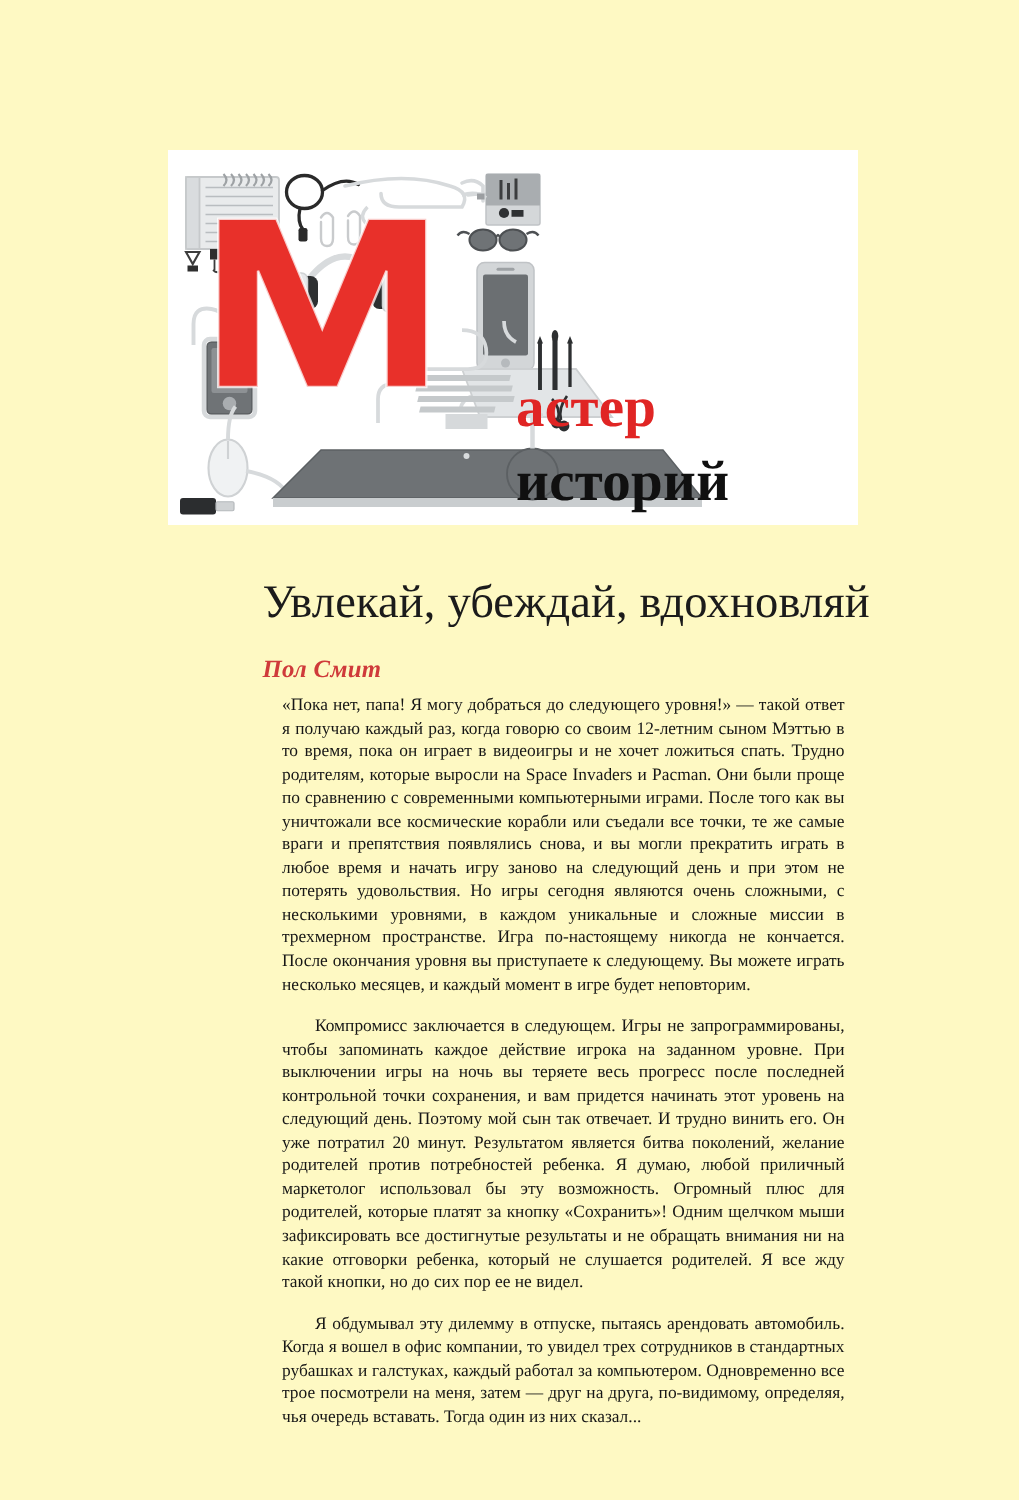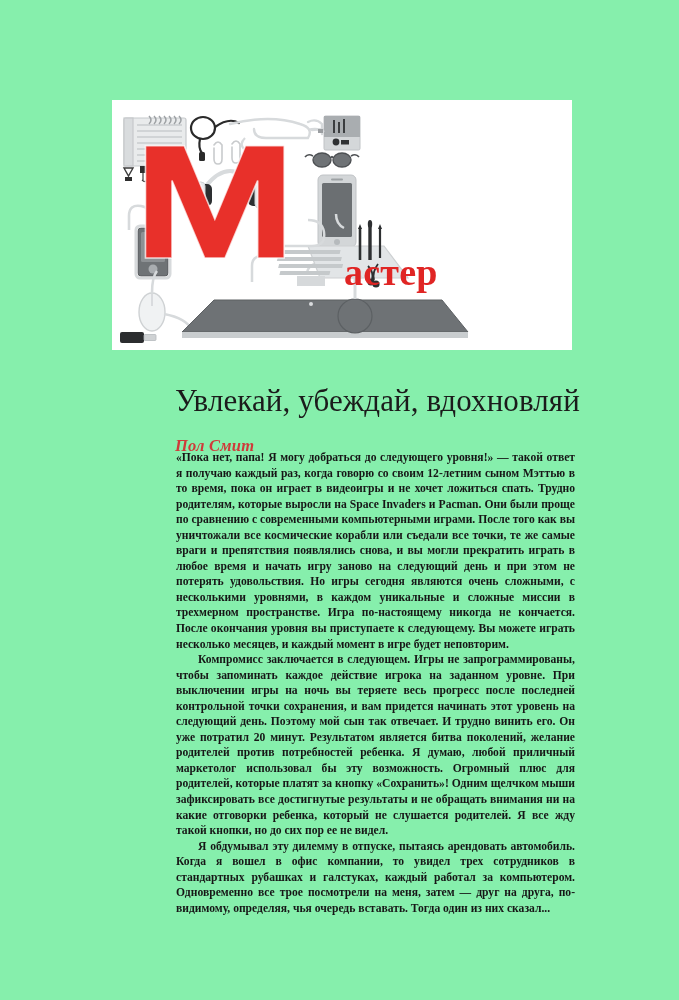--- a/index.html
+++ b/index.html
@@ -12,21 +12,21 @@
     height: 1000px;
     position: relative;
     overflow: hidden;
     font-family: "Liberation Serif", "DejaVu Serif", serif;
     color: #1a1a1a;
   }
 
   .page {
     position: absolute;
     inset: 0;
-    background: #86efac;
+    background: #fef9c3;
   }
 
   
   .hero {
     position: absolute;
     left: 112px;
     top: 100px;
     width: 460px;
     height: 250px;
   }
@@ -93,21 +93,21 @@
     top: 450px;
     width: 399px;
     font-family: "Liberation Serif", "DejaVu Serif", serif;
     font-size: 11.6px;
     line-height: 15.55px;
     text-align: justify;
     color: #161616;
     hyphens: auto;
     -webkit-hyphens: auto;
   }
-  .body-copy p { margin: 0; text-indent: 0; font-weight: bold; }
+  .body-copy p { margin: 12px; text-indent: 0; }
   .body-copy p + p { text-indent: 22px; }
 </style>
 </head>
 <body>
 
 <div class="page">
 
   <div class="hero">
     <svg viewBox="0 0 460 250" xmlns="http://www.w3.org/2000/svg" aria-hidden="true">
       <defs>
@@ -279,20 +279,21 @@
 
       <g>
         <path d="M24 150 L24 40 L62 40 L92 112 L122 40 L160 40 L160 150 L134 150 L134 74 L102 150 L82 150 L50 74 L50 150 Z" transform="translate(9,5) scale(1.02)" fill="#e8302a"></path>
         <path d="M24 150 L24 40 L62 40 L92 112 L122 40 L160 40 L160 150 L134 150 L134 74 L102 150 L82 150 L50 74 L50 150 Z" transform="translate(9,5) scale(1.02)" fill="none" stroke="#ffffff" stroke-width="1.6" opacity="0.75"></path>
       </g>
     </svg>
   </div>
 
   <div class="wordmark">
     <div class="line1">астер</div>
+    <div class="line2">историй</div>
   </div>
 
   <div class="title-block">
     <h1 class="article-title">Увлекай, убеждай, вдохновляй</h1>
     <div class="article-author">Пол Смит</div>
   </div>
 
   <div class="body-copy">
     <p>«Пока нет, папа! Я могу добраться до следующего уровня!» — такой ответ я получаю каждый раз, когда говорю со своим 12-летним сыном Мэттью в то время, пока он играет в видеоигры и не хочет ложиться спать. Трудно родителям, которые выросли на Space Invaders и Pacman. Они были проще по сравнению с современными компьютерными играми. После того как вы уничтожали все космические корабли или съедали все точки, те же самые враги и препятствия появлялись снова, и вы могли прекратить играть в любое время и начать игру заново на следующий день и при этом не потерять удовольствия. Но игры сегодня являются очень сложными, с несколькими уровнями, в каждом уникальные и сложные миссии в трехмерном пространстве. Игра по-настоящему никогда не кончается. После окончания уровня вы приступаете к следующему. Вы можете играть несколько месяцев, и каждый момент в игре будет неповторим.</p>
     <p>Компромисс заключается в следующем. Игры не запрограммированы, чтобы запоминать каждое действие игрока на заданном уровне. При выключении игры на ночь вы теряете весь прогресс после последней контрольной точки сохранения, и вам придется начинать этот уровень на следующий день. Поэтому мой сын так отвечает. И трудно винить его. Он уже потратил 20 минут. Результатом является битва поколений, желание родителей против потребностей ребенка. Я думаю, любой приличный маркетолог использовал бы эту возможность. Огромный плюс для родителей, которые платят за кнопку «Сохранить»! Одним щелчком мыши зафиксировать все достигнутые результаты и не обращать внимания ни на какие отговорки ребенка, который не слушается родителей. Я все жду такой кнопки, но до сих пор ее не видел.</p>

